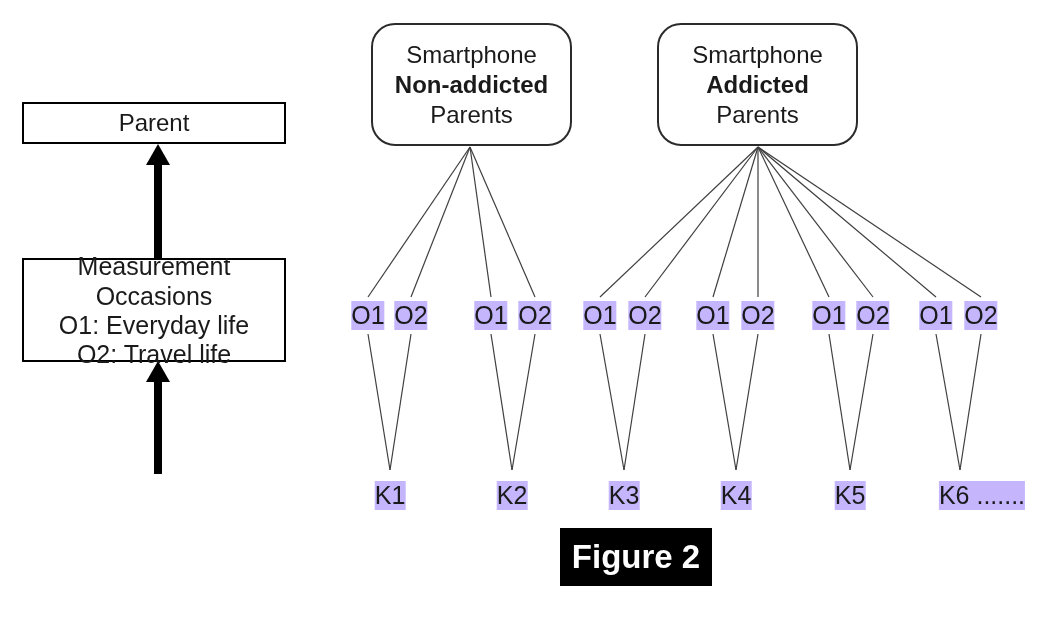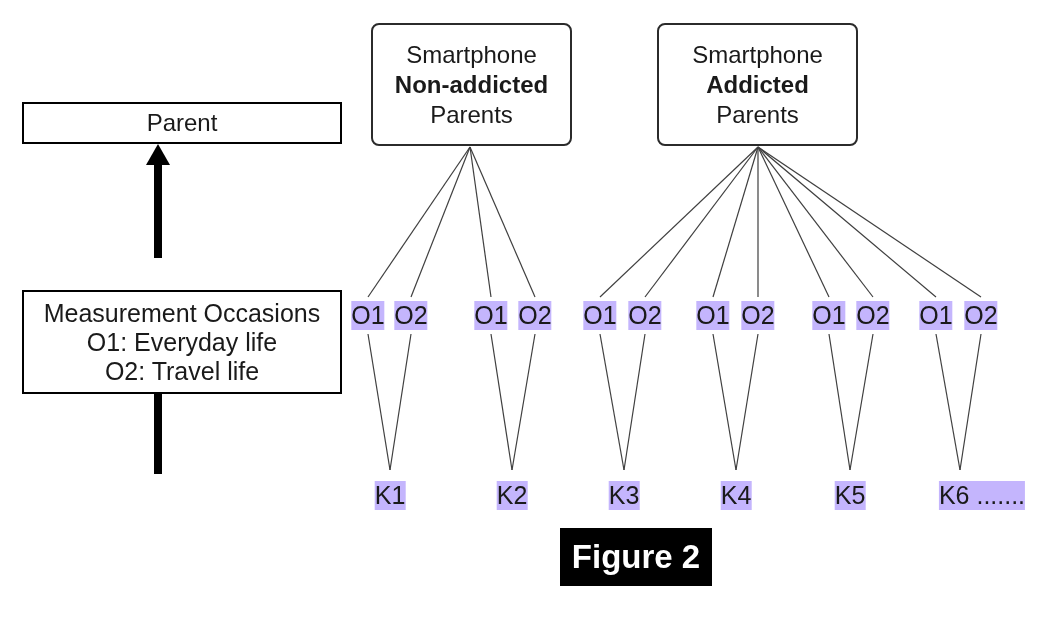--- a/index.html
+++ b/index.html
@@ -8,36 +8,36 @@
     width:1054px;height:620px;
     background:var(--bg,#ffffff);
     font-family:"Liberation Sans", sans-serif;
     color:#1a1a1a;
     overflow:hidden;
   }
   #wires{position:absolute;left:0;top:0;width:1054px;height:620px;}
 
   .rect-box{
     position:absolute;
-    left:22px;width:320px;
+    left:22px;width:264px;
     border:2px solid var(--border,#000);
     background:#fff;
     display:flex;align-items:center;justify-content:center;
     text-align:center;
     box-sizing:border-box;
   }
   #parent-box{top:102px;height:42px;font-size:24px;}
   #kid-box{top:474px;height:42px;font-size:24px;}
-  #measurement-box{top:258px;height:104px;flex-direction:column;padding:2px 12px;margin-top:32px;}
+  #measurement-box{top:258px;height:104px;flex-direction:column;padding:2px 12px;}
   #measurement-box .m-title{font-size:25px;line-height:1.2;}
   #measurement-box .m-sub{font-size:25px;line-height:1.15;}
 
   .group-box{
     position:absolute;top:23px;width:201px;height:123px;
-    border:2px solid #2b2b2b;border-radius:8px;
+    border:2px solid #2b2b2b;border-radius:24px;
     background:#fff;
     display:flex;flex-direction:column;align-items:center;justify-content:center;
     font-size:24px;line-height:30px;text-align:center;
     box-sizing:border-box;
   }
   #group-nonaddicted{left:371px;}
   #group-addicted{left:657px;}
   .group-box .bold{font-weight:bold;}
 
   .o-label,.k-label{

